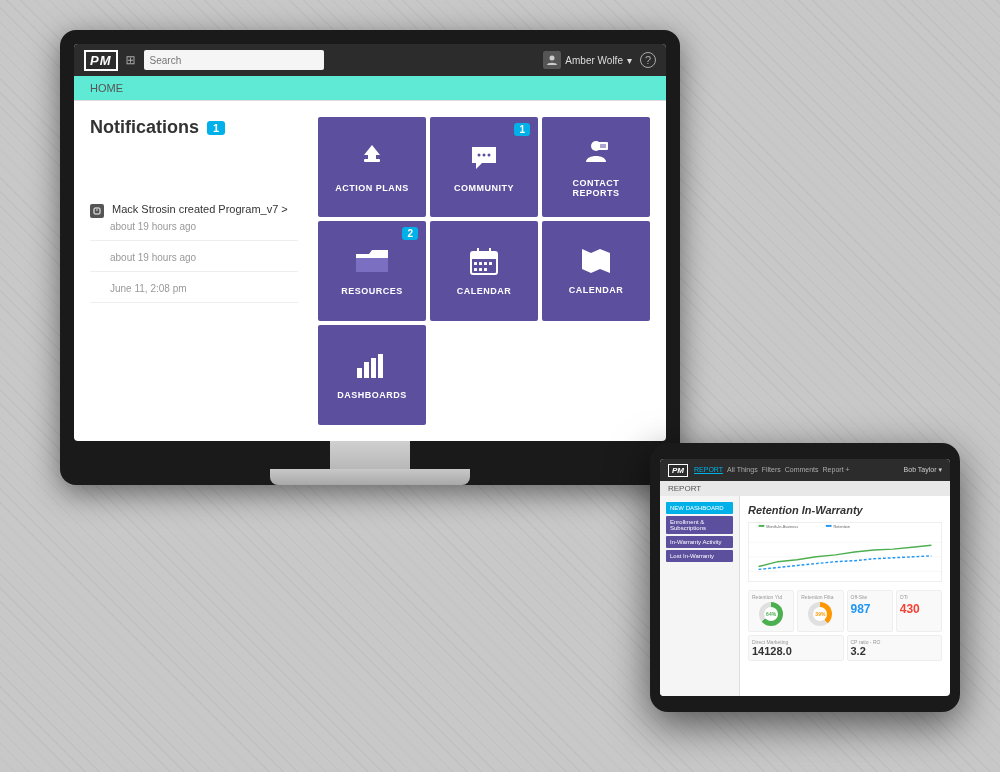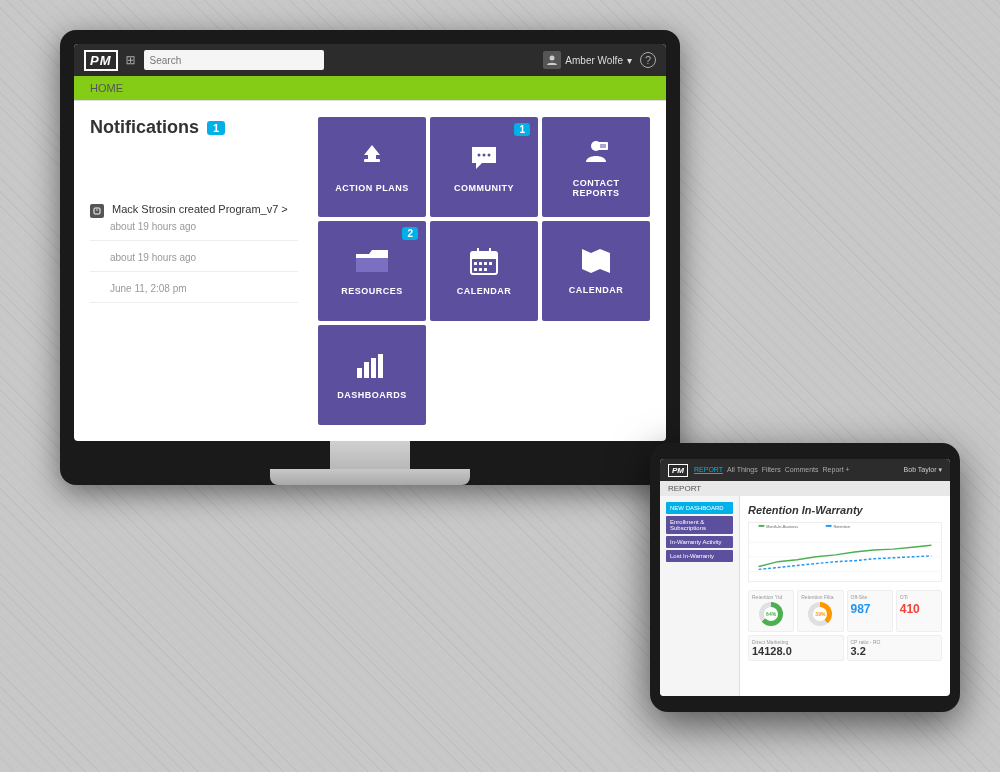--- a/index.html
+++ b/index.html
@@ -115,21 +115,21 @@
       border-radius: 50%;
       width: 16px;
       height: 16px;
       display: flex;
       align-items: center;
       justify-content: center;
     }
 
     
     .breadcrumb-bar {
-      background: #84cc16;
+      background: #5eead4;
       padding: 6px 16px;
       font-size: 11px;
       color: #555;
       border-bottom: 1px solid #ddd;
     }
 
     
     .main-content {
       display: flex;
       padding: 16px;
@@ -212,21 +212,21 @@
       cursor: pointer;
       position: relative;
       border-radius: 2px;
       transition: background 0.15s;
     }
     .tile-label {
       color: #fff;
       font-size: 9px;
       font-weight: bold;
       letter-spacing: 0.5px;
-      text-align: right;
+      text-align: left;
     }
     .tile-icon {
       color: #fff;
       font-size: 26px;
       line-height: 1;
     }
     .tile-badge {
       position: absolute;
       top: 6px;
       right: 8px;
@@ -584,21 +584,21 @@
               <div style="width:24px;height:24px;margin:2px auto;border-radius:50%;background:conic-gradient(#ff9800 0% 39%,#e0e0e0 39% 100%);display:flex;align-items:center;justify-content:center;">
                 <div style="width:14px;height:14px;border-radius:50%;background:#fff;font-size:5px;display:flex;align-items:center;justify-content:center;color:#ff9800;font-weight:bold;">39%</div>
               </div>
             </div>
             <div class="tablet-metric">
               <div class="tablet-metric-label">Off-Site</div>
               <div class="tablet-metric-big metric-blue">987</div>
             </div>
             <div class="tablet-metric">
               <div class="tablet-metric-label">OTi</div>
-              <div class="tablet-metric-big metric-red">410</div>
+              <div class="tablet-metric-big metric-red">430</div>
             </div>
           </div>
 
           <div class="tablet-bottom-metrics">
             <div class="tablet-bottom-metric">
               <div class="tbm-label">Direct Marketing</div>
               <div class="tbm-value">14128.0</div>
             </div>
             <div class="tablet-bottom-metric">
               <div class="tbm-label">CP ratio - RO</div>

